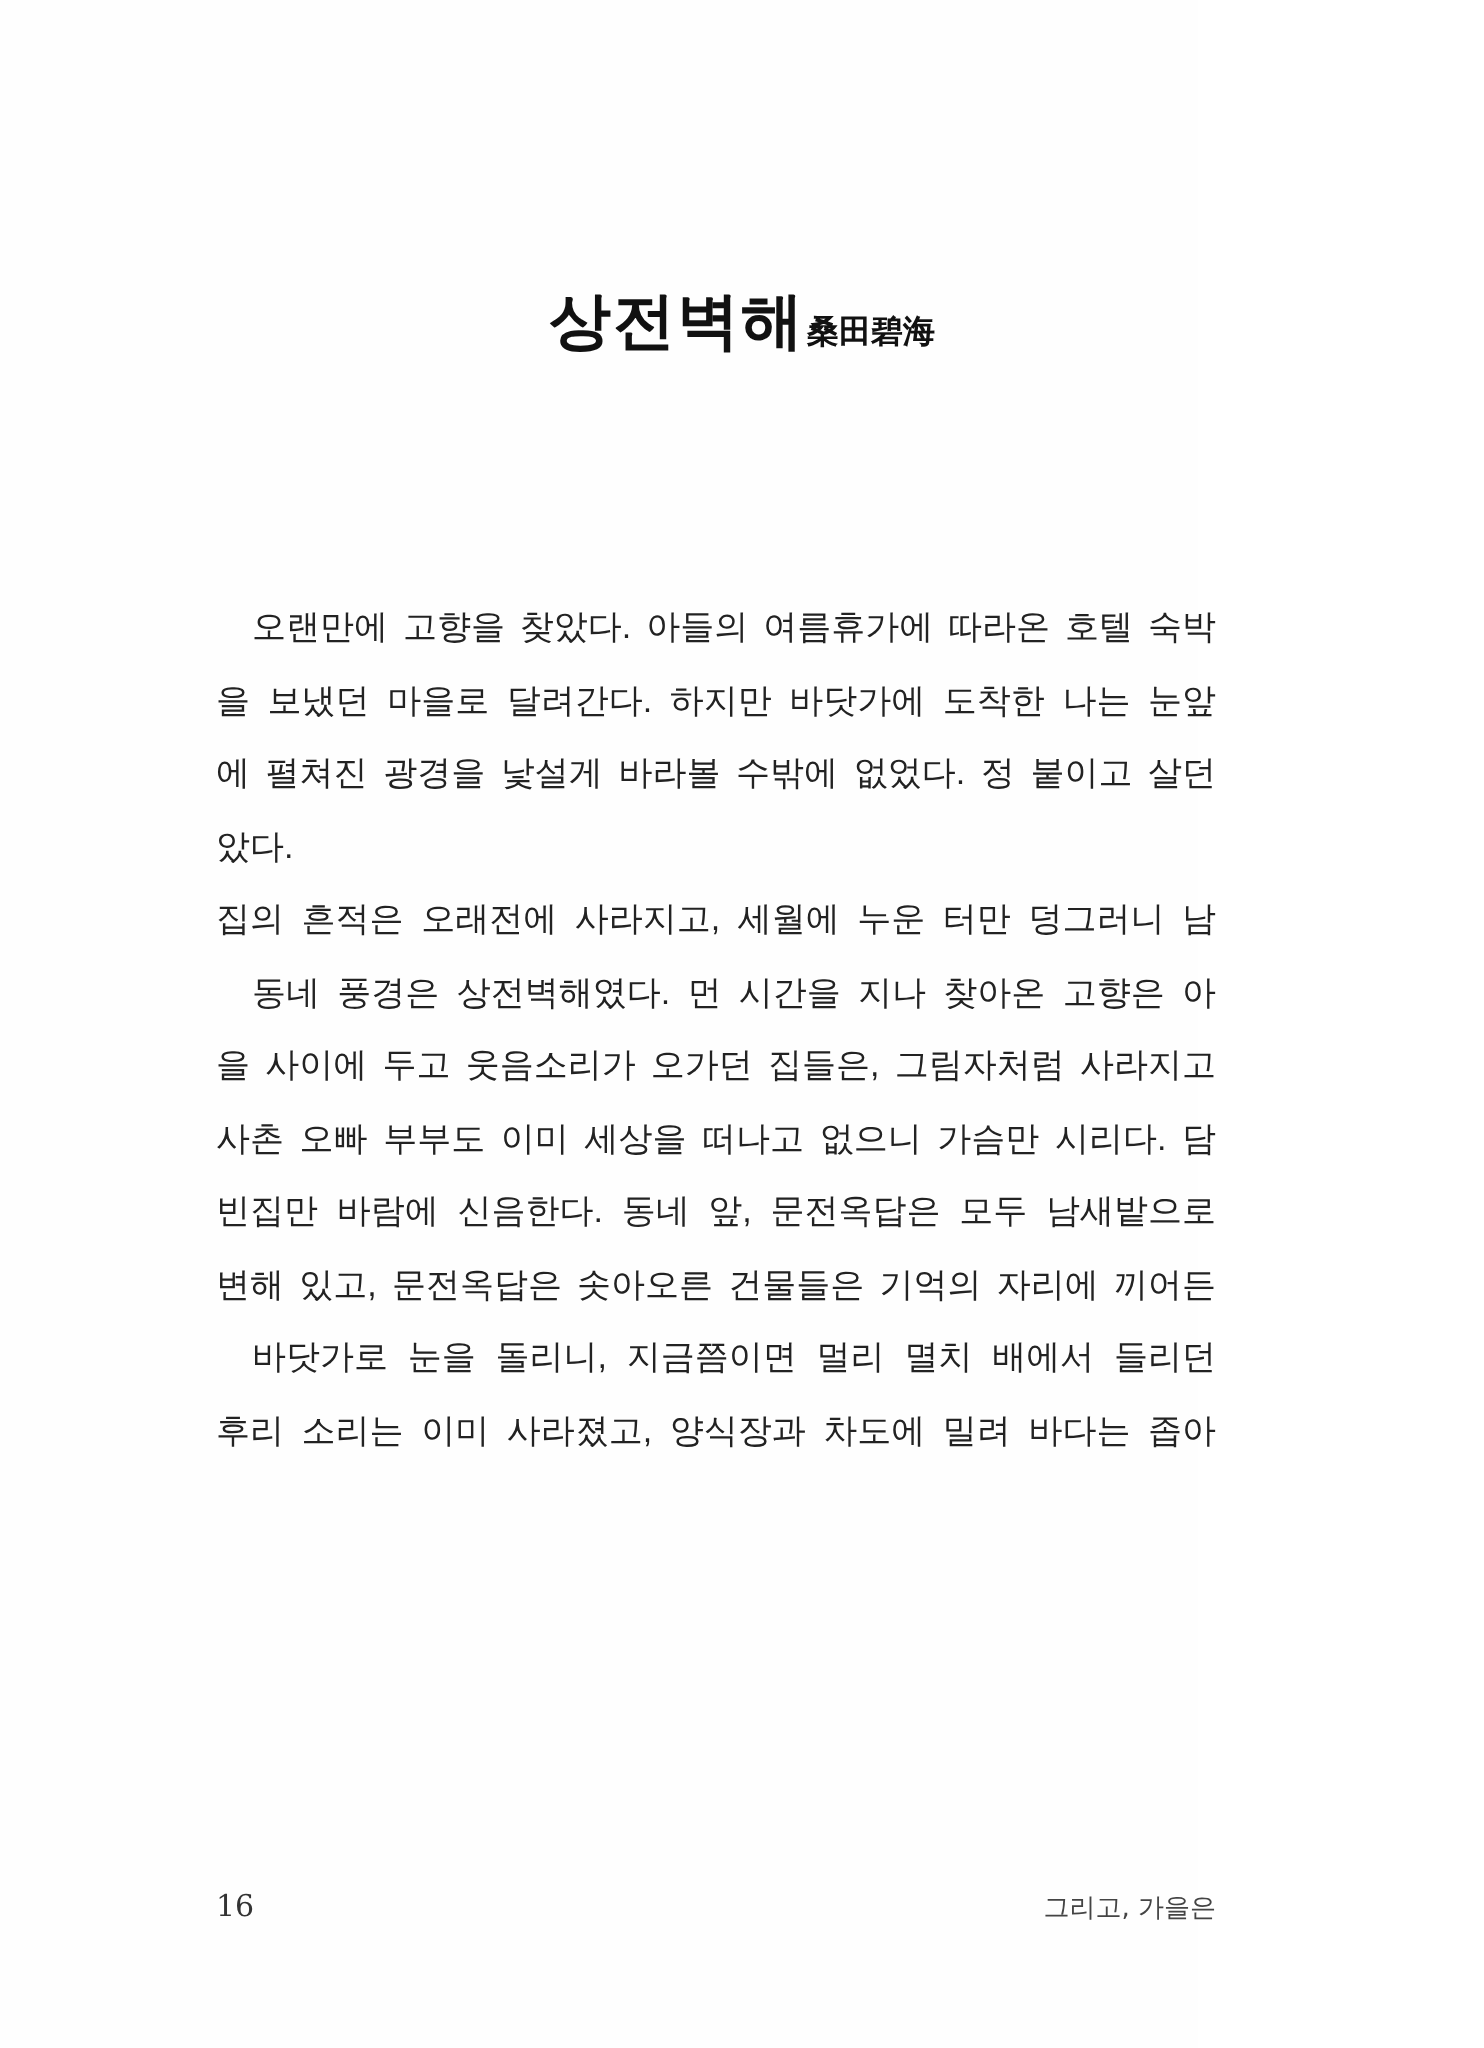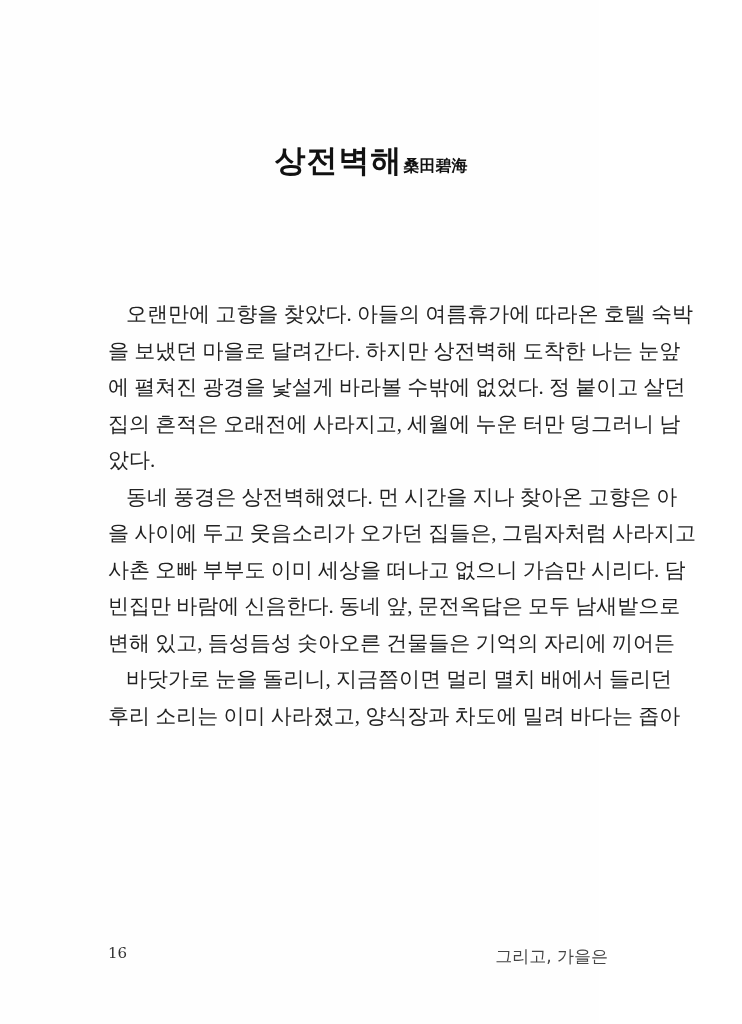--- a/index.html
+++ b/index.html
@@ -44,22 +44,22 @@
       font-weight: bold;
       color: #111;
       margin-left: 1px;
       vertical-align: baseline;
     }
     .body-text {
       position: absolute;
       left: 108px;
       top: 296px;
       width: 500px;
-      font-family: Liberation Serif, serif;
-      font-size: 21px;
+      font-family: Liberation Sans, sans-serif;
+      font-size: 17px;
       line-height: 36.5px;
       color: #222;
     }
     .line {
       display: block;
       white-space: nowrap;
       text-align: justify;
       text-align-last: justify;
       height: 36.5px;
     }
@@ -83,44 +83,44 @@
       left: 0;
       top: 0;
       font-size: 15px;
       text-align: center;
     }
     .running-title {
       position: absolute;
       right: 0;
       top: 1px;
       font-family: "DejaVu Sans", "Liberation Sans", sans-serif;
-      font-size: 17px;
+      font-size: 13px;
       color: #444;
     }
   </style>
 </head>
 <body>
 
 <div class="page">
 
   <div class="title-wrap">
     <span class="title-main">상전벽해</span><span class="title-hanja">桑田碧海</span>
   </div>
 
   <div class="body-text">
     <span class="line indent">오랜만에 고향을 찾았다. 아들의 여름휴가에 따라온 호텔 숙박</span>
-    <span class="line">을 보냈던 마을로 달려간다. 하지만 상전벽해 도착한 나는 눈앞</span>
+    <span class="line">을 보냈던 마을로 달려간다. 하지만 바닷가에 도착한 나는 눈앞</span>
     <span class="line">에 펼쳐진 광경을 낯설게 바라볼 수밖에 없었다. 정 붙이고 살던</span>
+    <span class="line last">았다.</span>
     <span class="line">집의 흔적은 오래전에 사라지고, 세월에 누운 터만 덩그러니 남</span>
-    <span class="line last">았다.</span>
     <span class="line indent">동네 풍경은 상전벽해였다. 먼 시간을 지나 찾아온 고향은 아</span>
     <span class="line">을 사이에 두고 웃음소리가 오가던 집들은, 그림자처럼 사라지고</span>
     <span class="line">사촌 오빠 부부도 이미 세상을 떠나고 없으니 가슴만 시리다. 담</span>
     <span class="line">빈집만 바람에 신음한다. 동네 앞, 문전옥답은 모두 남새밭으로</span>
-    <span class="line">변해 있고, 듬성듬성 솟아오른 건물들은 기억의 자리에 끼어든</span>
+    <span class="line">변해 있고, 문전옥답은 솟아오른 건물들은 기억의 자리에 끼어든</span>
     <span class="line indent">바닷가로 눈을 돌리니, 지금쯤이면 멀리 멸치 배에서 들리던</span>
     <span class="line">후리 소리는 이미 사라졌고, 양식장과 차도에 밀려 바다는 좁아</span>
   </div>
 
   <div class="footer">
     <span class="page-number">16</span>
     <span class="running-title">그리고, 가을은</span>
   </div>
 
 </div>

